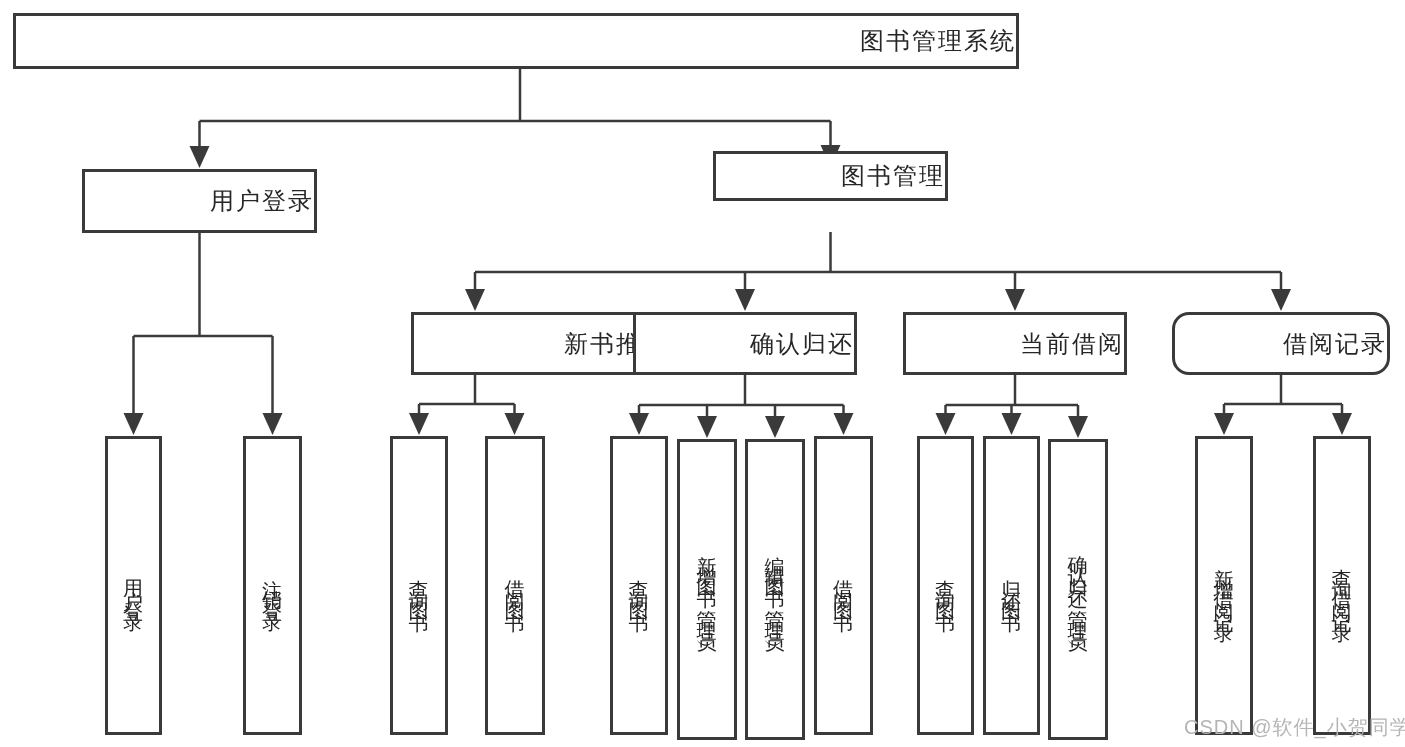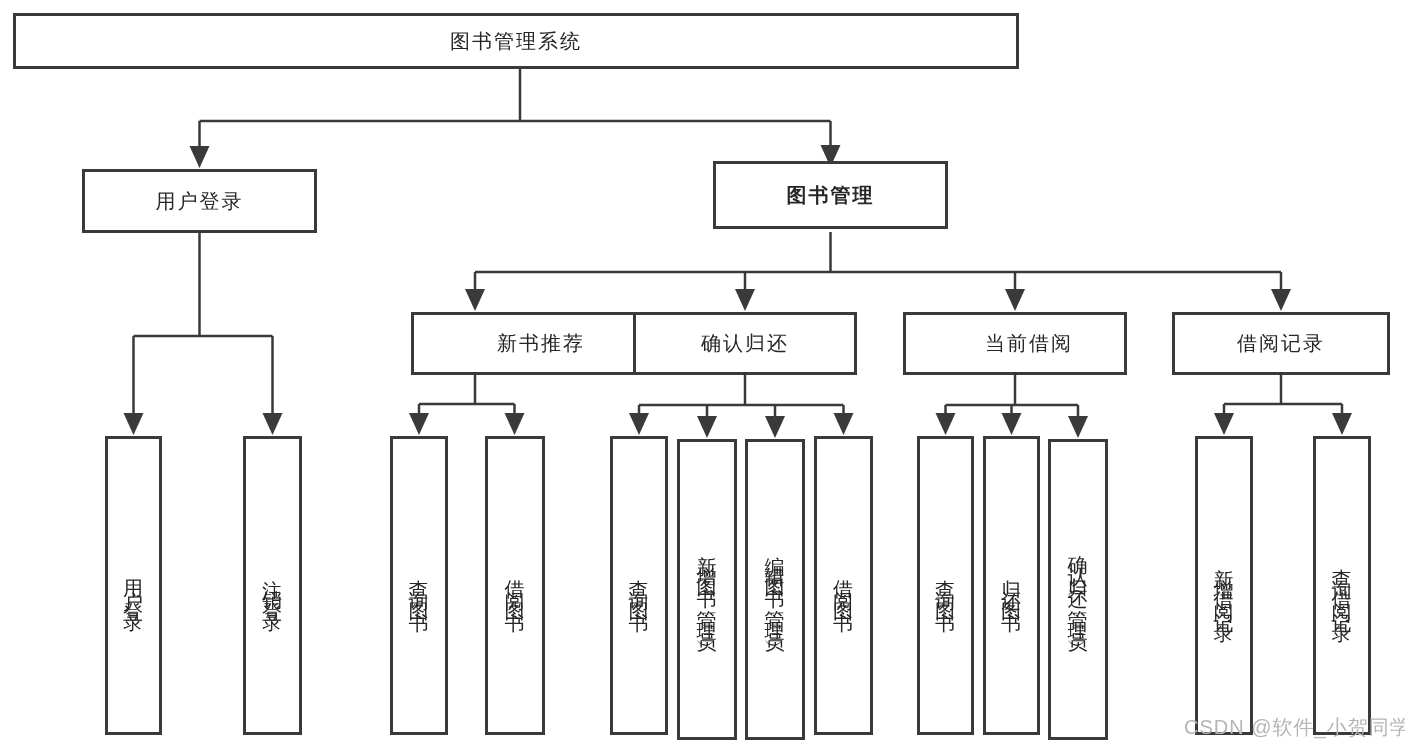--- a/index.html
+++ b/index.html
@@ -19,37 +19,37 @@
   .node {
     position: absolute;
     box-sizing: border-box;
     border: 3px solid #3a3a3a;
     background: #ffffff;
     display: flex;
     align-items: center;
     justify-content: center;
     color: #262626;
   }
-  .hnode { font-size: 20px; letter-spacing: 2px; }
+  .hnode { font-size: 24px; letter-spacing: 2px; justify-content: flex-end; }
   .vnode { font-size: 20px; }
   .vnode .vtext {
     writing-mode: vertical-rl;
     text-orientation: mixed;
     letter-spacing: 11px;
     line-height: 1;
     white-space: nowrap;
   }
   
   .n-root           { left: 13px;   top: 13px;  width: 1006px; height: 56px; }
   .n-user-login     { left: 82px;   top: 169px; width: 235px;  height: 64px; }
-  .n-book-mgmt      { left: 713px;  top: 161px; width: 235px;  height: 68px; font-weight: bold; }
+  .n-book-mgmt      { left: 713px;  top: 151px; width: 235px;  height: 50px; }
   .n-new-book-rec   { left: 363px;  top: 312px; width: 260px;  height: 63px; margin-left: 48px; }
   .n-book-borrow    { left: 633px;  top: 312px; width: 224px;  height: 63px; }
   .n-current-borrow { left: 903px;  top: 312px; width: 224px;  height: 63px; padding-left: 28px; }
-  .n-borrow-records { left: 1172px; top: 312px; width: 218px;  height: 63px; }
+  .n-borrow-records { left: 1172px; top: 312px; width: 218px;  height: 63px; border-radius: 17px; }
   .n-ul1 { left: 105px;  top: 436px; width: 57px; height: 299px; }
   .n-ul2 { left: 243px;  top: 436px; width: 59px; height: 299px; }
   .n-nb1 { left: 390px;  top: 436px; width: 58px; height: 299px; }
   .n-nb2 { left: 485px;  top: 436px; width: 60px; height: 299px; }
   .n-bb1 { left: 610px;  top: 436px; width: 58px; height: 299px; }
   .n-bb2 { left: 677px;  top: 439px; width: 60px; height: 301px; }
   .n-bb3 { left: 745px;  top: 439px; width: 60px; height: 301px; }
   .n-bb4 { left: 814px;  top: 436px; width: 59px; height: 299px; }
   .n-cb1 { left: 917px;  top: 436px; width: 57px; height: 299px; }
   .n-cb2 { left: 983px;  top: 436px; width: 57px; height: 299px; }

